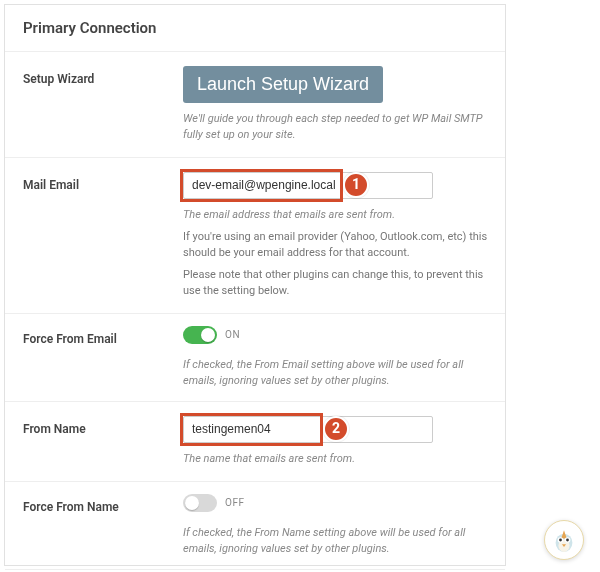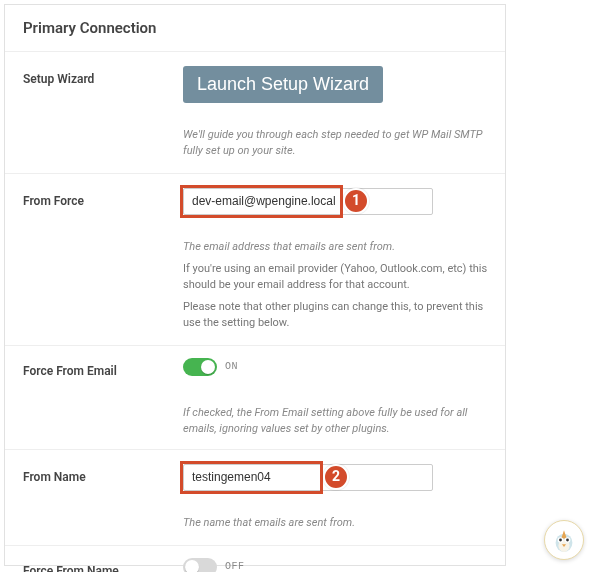--- a/index.html
+++ b/index.html
@@ -54,21 +54,21 @@
     padding: 8px 14px;
     border-radius: 3px;
     font-size: 18px;
     font-weight: 500;
     cursor: pointer;
   }
   .help {
     font-size: 11px;
     color: #888;
     font-style: italic;
-    margin-top: 24px;
+    margin-top: 8px;
     line-height: 1.45;
   }
   .help.plain { font-style: normal; color: #777; margin-top: 6px; }
   .input-wrap {
     position: relative;
     display: inline-block;
     border-radius: 6px;
   }
   input.text {
     width: 250px;
@@ -126,21 +126,20 @@
     position: absolute;
     top: 2px;
     box-shadow: 0 1px 1px rgba(0,0,0,0.2);
   }
   .toggle-track.on .toggle-knob { right: 2px; }
   .toggle-track.off .toggle-knob { left: 2px; }
   .toggle-label {
     font-size: 10px;
     color: #888;
     letter-spacing: .5px;
-    font-family: Liberation Mono, monospace;
   }
   .avatar {
     position: absolute;
     right: 16px;
     bottom: 12px;
     width: 40px;
     height: 40px;
     border-radius: 50%;
     background: #fff;
     border: 1px solid #e8d9a8;
@@ -159,21 +158,21 @@
 
   <div class="row">
     <div class="label-col">Setup Wizard</div>
     <div class="control-col">
       <button class="btn">Launch Setup Wizard</button>
       <div class="help">We'll guide you through each step needed to get WP Mail SMTP fully set up on your site.</div>
     </div>
   </div>
 
   <div class="row">
-    <div class="label-col">From Force</div>
+    <div class="label-col">Mail Email</div>
     <div class="control-col">
       <div class="input-wrap">
         <input class="text" type="text" value="dev-email@wpengine.local" style="">
         <div class="callout-box" style="left:-3px;width:163px"></div>
         <div class="callout-badge" style="left:160px">1</div>
       </div>
       <div class="help">The email address that emails are sent from.</div>
       <div class="help plain">If you're using an email provider (Yahoo, Outlook.com, etc) this should be your email address for that account.</div>
       <div class="help plain">Please note that other plugins can change this, to prevent this use the setting below.</div>
     </div>
@@ -181,21 +180,21 @@
 
   <div class="row short">
     <div class="label-col">Force From Email</div>
     <div class="control-col">
       <div class="toggle">
         <div class="toggle-track on">
             <div class="toggle-knob"></div>
           </div>
         <span class="toggle-label">ON</span>
       </div>
-      <div class="help">If checked, the From Email setting above fully be used for all emails, ignoring values set by other plugins.</div>
+      <div class="help">If checked, the From Email setting above will be used for all emails, ignoring values set by other plugins.</div>
     </div>
   </div>
 
   <div class="row">
     <div class="label-col">From Name</div>
     <div class="control-col">
       <div class="input-wrap">
         <input class="text" type="text" value="testingemen04" style="">
         <div class="callout-box" style="left:-3px;width:143px"></div>
         <div class="callout-badge" style="left:140px">2</div>

